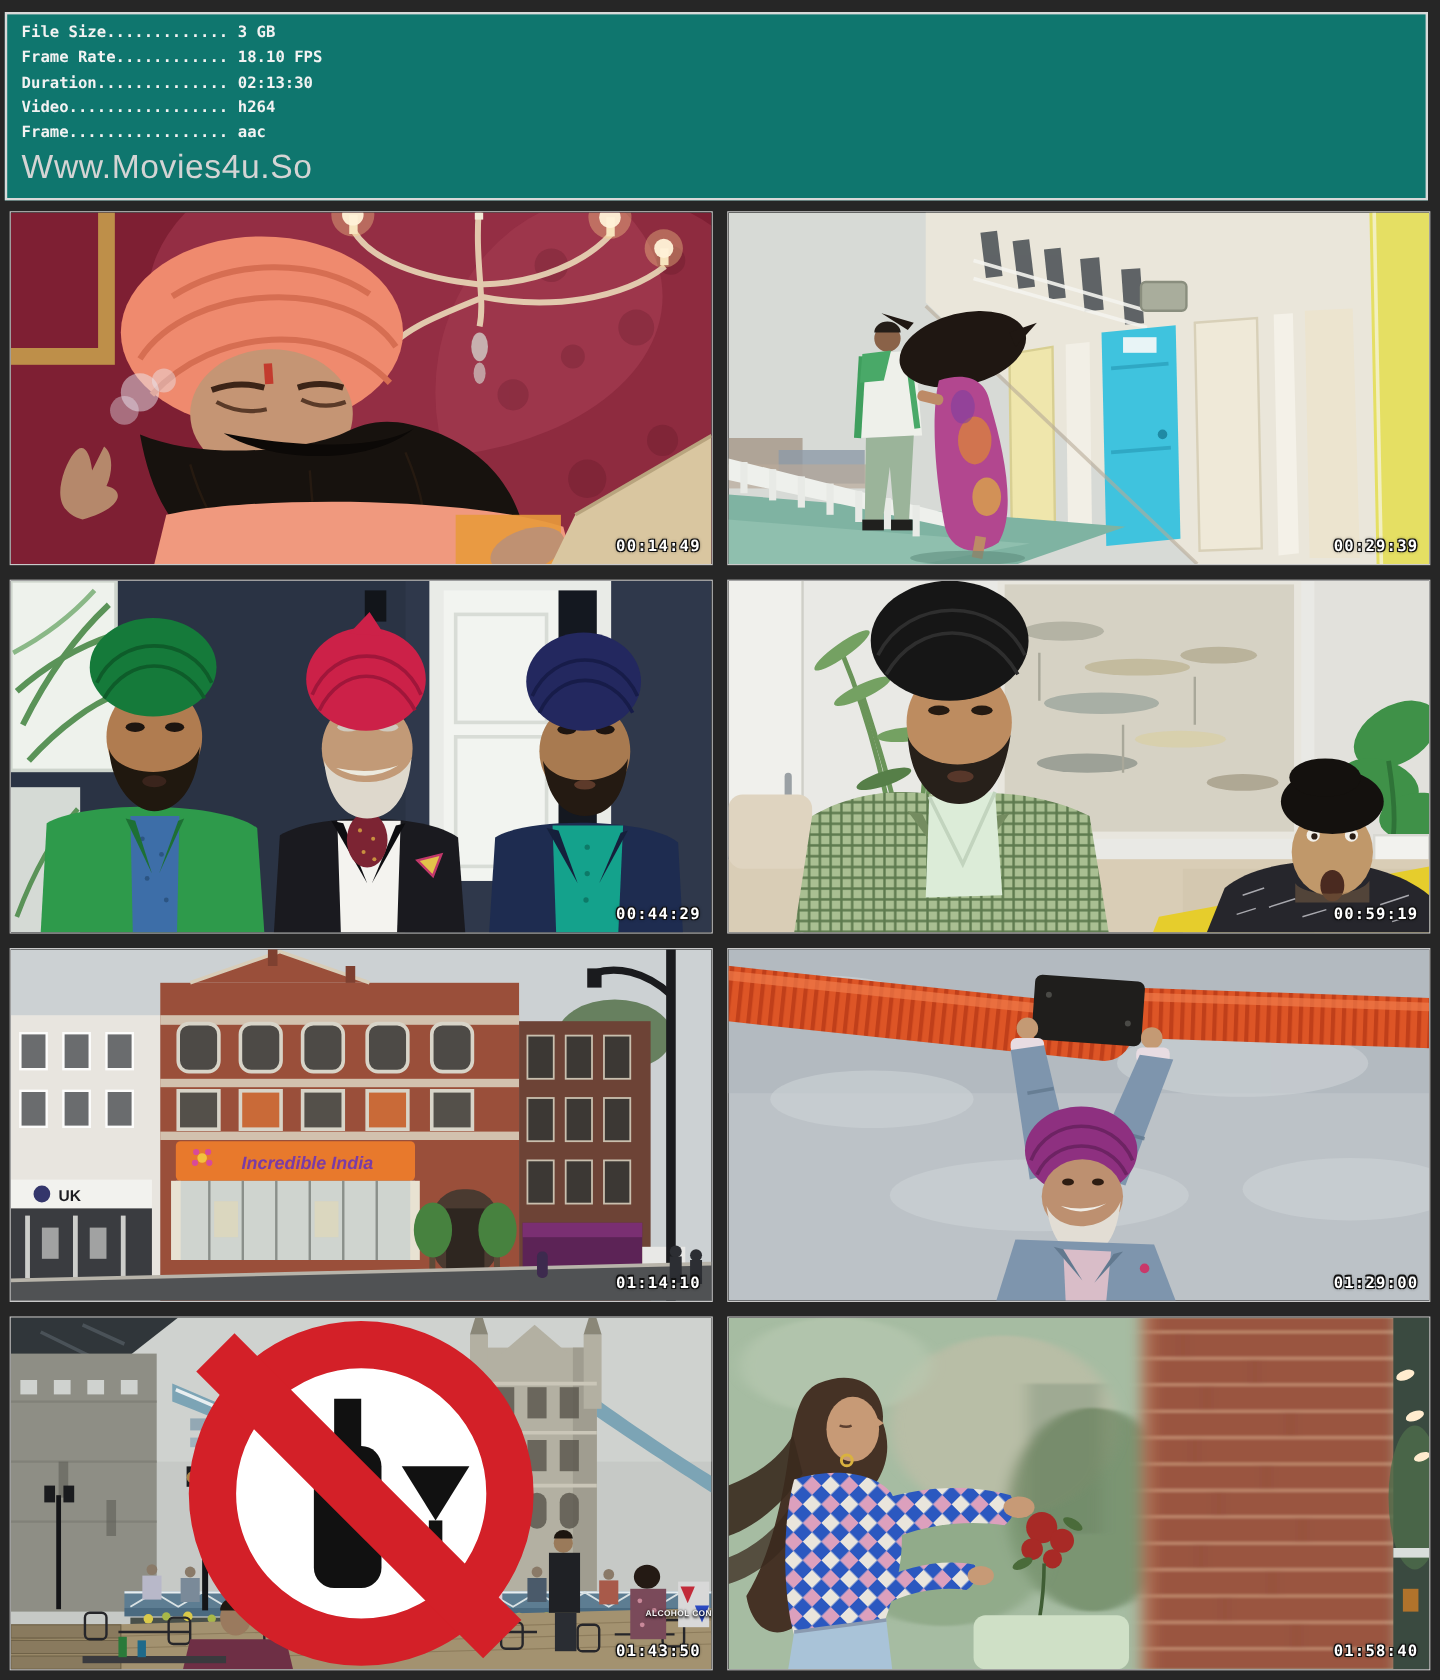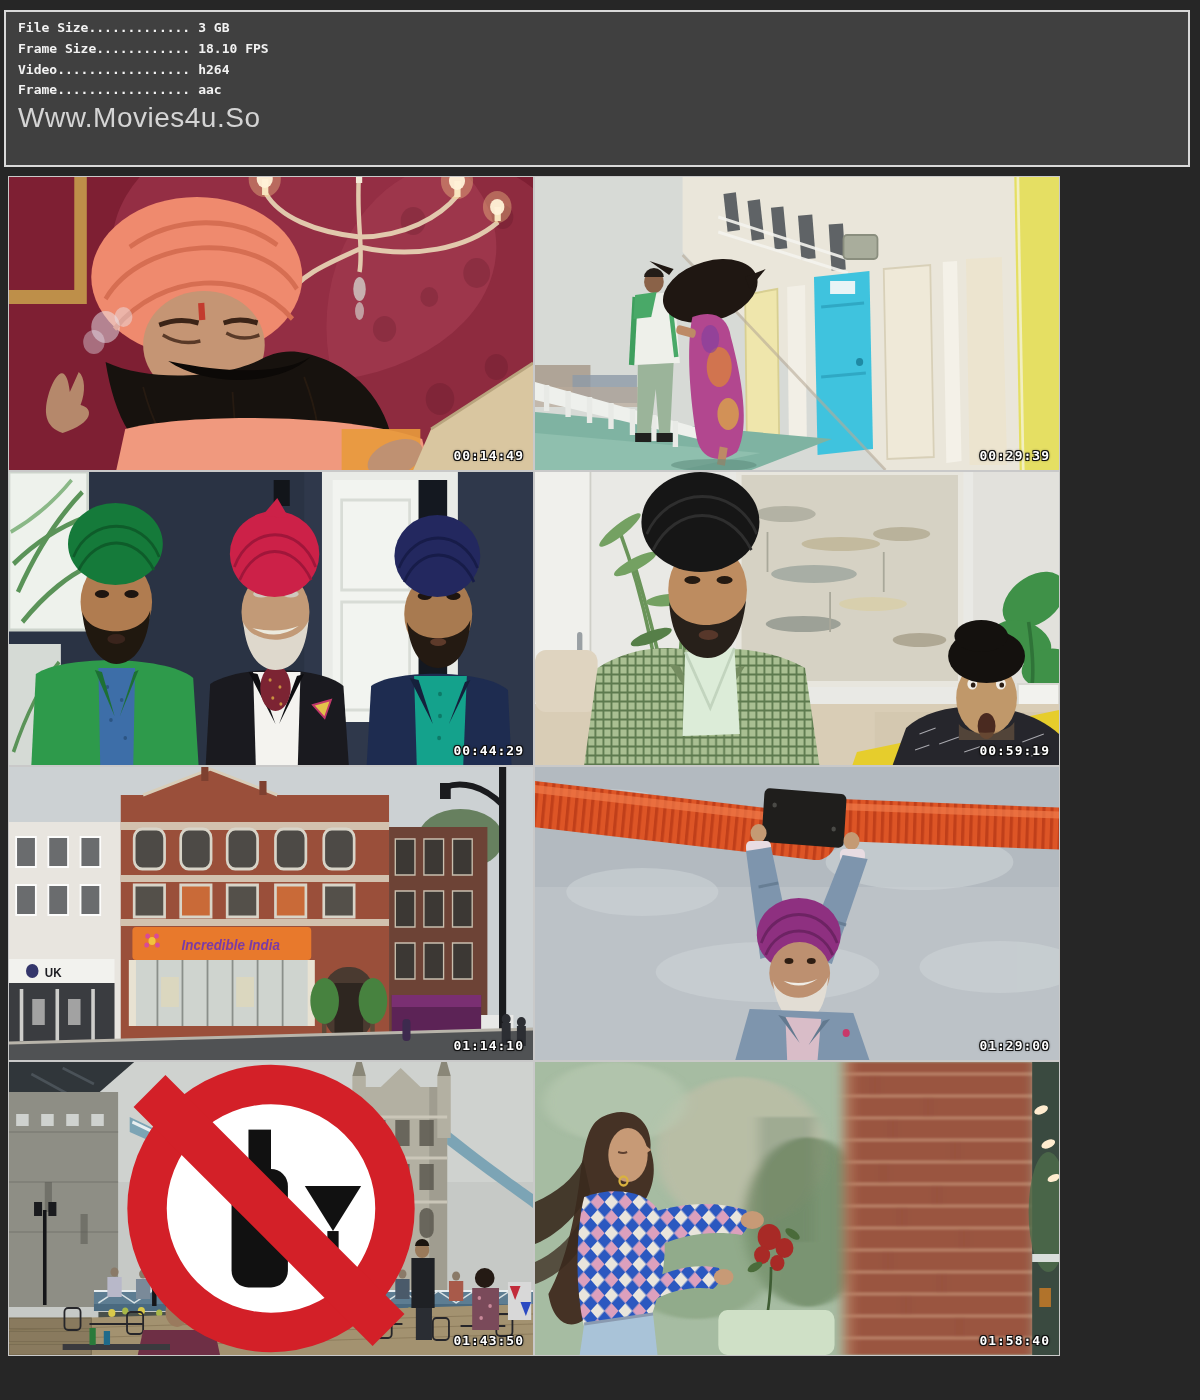--- a/index.html
+++ b/index.html
@@ -4,32 +4,32 @@
 <style>
   html,body{margin:0;padding:0;}
   body{
     width:1200px;height:1400px;position:relative;overflow:hidden;
     background:#262626;
     font-family:"DejaVu Sans Mono",monospace;
   }
   
   .infobox{
     position:absolute;left:4px;top:10px;width:1186px;height:157px;
-    background:#404040;border:2px solid #d9d9d9;box-sizing:border-box;
+    background:#0f766e;border:2px solid #d9d9d9;box-sizing:border-box;
     padding:6px 0 0 12px;
   }
   .info-row{font:bold 13px/20.8px "DejaVu Sans Mono",monospace;color:#f2f2f2;white-space:pre;}
   .info-row .val{margin-left:8px;}
   .watermark{
     font:28px "Liberation Sans",sans-serif;color:#d4d4d4;margin-top:1px;letter-spacing:.5px;
   }
   
   .grid{
-    position:absolute;left:8px;top:176px;width:1052px;
-    display:grid;grid-template-columns:1fr 1fr;grid-auto-rows:295px;
+    position:absolute;left:8px;top:176px;width:1184px;
+    display:grid;grid-template-columns:1fr 1fr;grid-auto-rows:295px;gap:12px;
   }
   .thumb{
     position:relative;border:1px solid #c9c9c9;box-sizing:border-box;
     overflow:hidden;background:#000;
   }
   .thumb svg{position:absolute;inset:0;width:100%;height:100%;display:block;}
   .ts{
     position:absolute;right:9px;bottom:7px;
     font:bold 13px "DejaVu Sans Mono",monospace;color:#fff;letter-spacing:1px;
     text-shadow:-1px -1px 0 #101010,1px -1px 0 #101010,-1px 1px 0 #101010,1px 1px 0 #101010,0 0 3px #000;
@@ -39,21 +39,22 @@
     position:absolute;left:529px;bottom:42px;white-space:nowrap;
     font:bold 7px "Liberation Sans",sans-serif;color:#f5f5f5;
     text-shadow:0 0 2px #000,0 1px 2px #000;letter-spacing:.3px;
   }
 </style>
 </head>
 <body>
 
 <div class="infobox">
   <div class="info-row"><span>File Size.............</span><span class="val">3 GB</span></div>
-  <div class="info-row"><span>Frame Size............</span><span class="val">18.10 FPS</span></div>
+  <div class="info-row"><span>Frame Rate............</span><span class="val">18.10 FPS</span></div>
+  <div class="info-row"><span>Duration..............</span><span class="val">02:13:30</span></div>
   <div class="info-row"><span>Video.................</span><span class="val">h264</span></div>
   <div class="info-row"><span>Frame.................</span><span class="val">aac</span></div>
   <div class="watermark">Www.Movies4u.So</div>
 </div>
 
 <div class="grid">
 
   <div class="thumb">
     <svg viewBox="0 0 586 293" preserveAspectRatio="none">
       <rect width="586" height="293" fill="#7e1f33"></rect>

